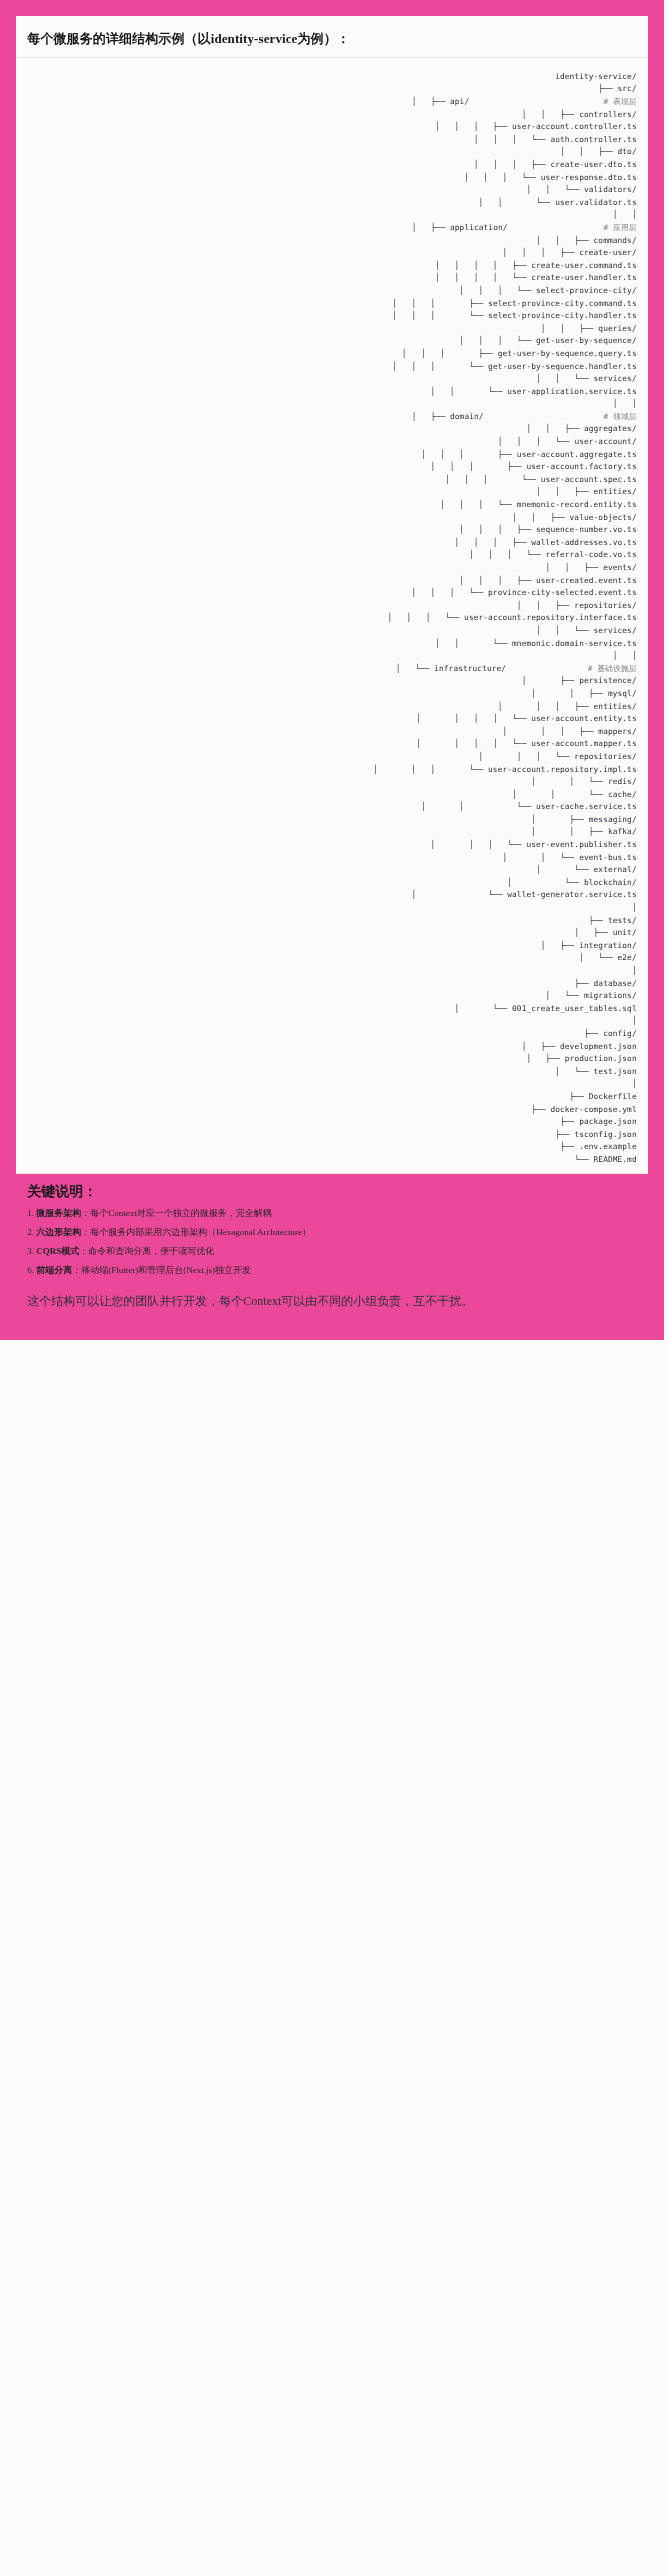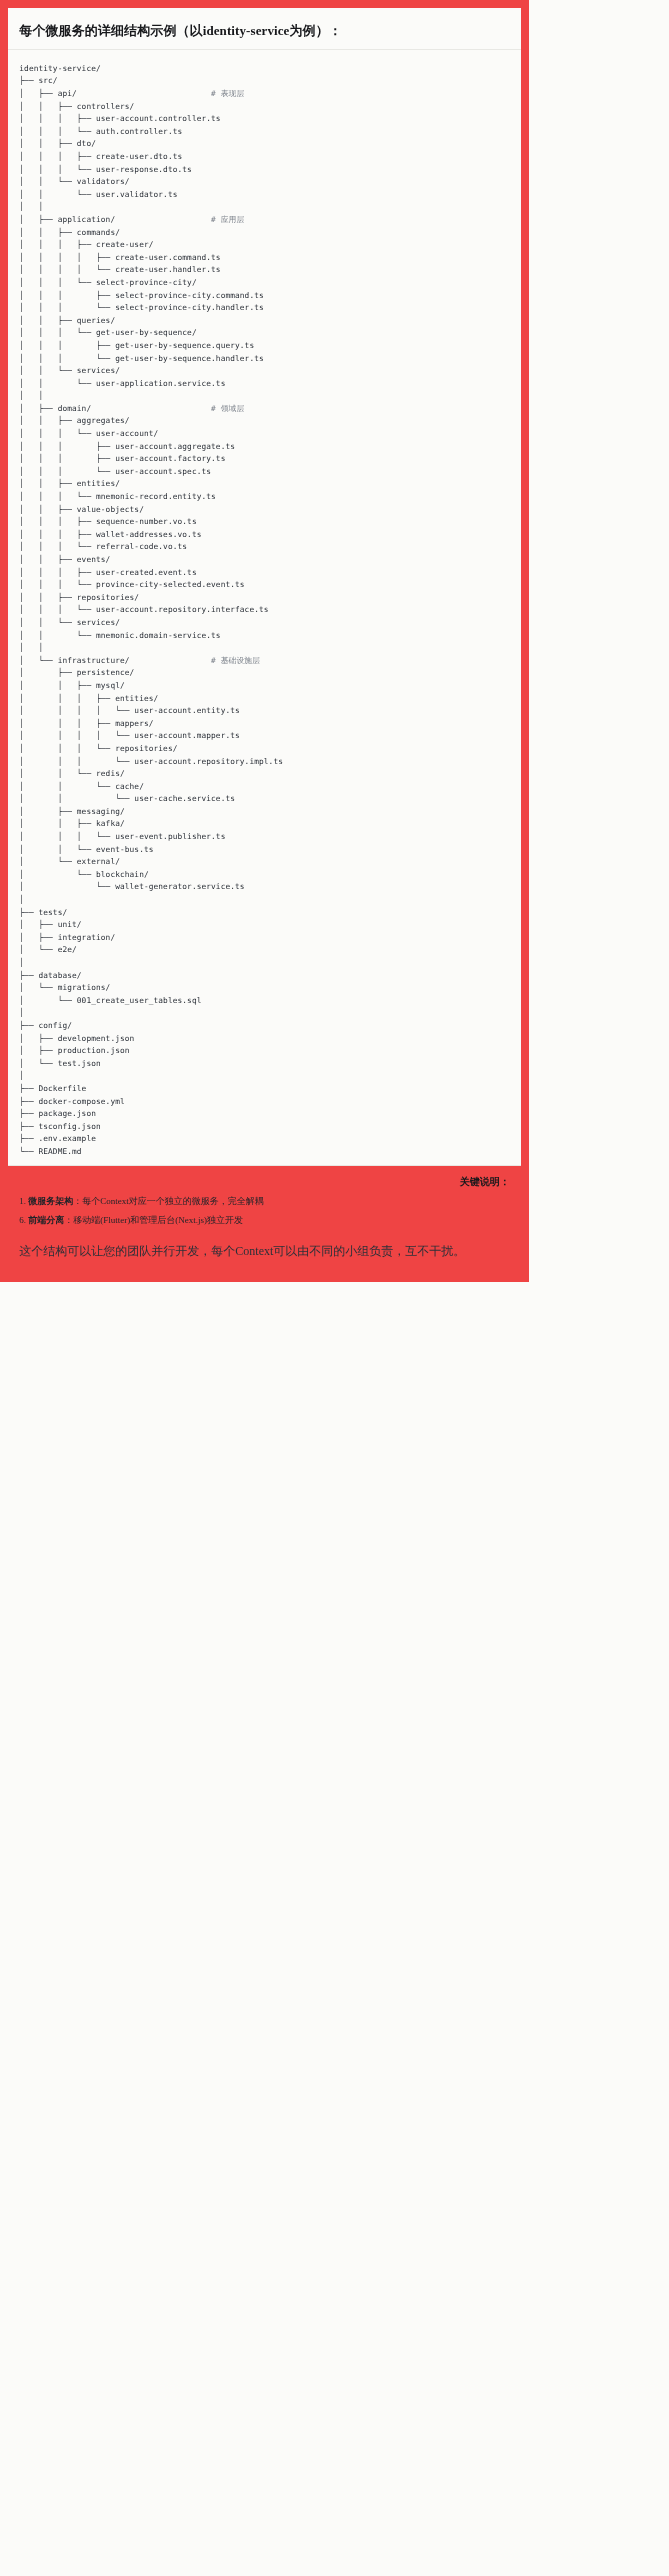--- a/index.html
+++ b/index.html
@@ -7,24 +7,24 @@
     padding: 0;
     background: #fbfbf9;
   }
   body {
     width: 669px;
     font-family: "Liberation Sans", sans-serif;
     color: #1f2328;
     -webkit-font-smoothing: antialiased;
   }
   .page {
-    width: 529px;
-    box-sizing: border-box;
-    background: #ef4444;
-    padding: 8px;
+    width: 664px;
+    box-sizing: border-box;
+    background: #ec4899;
+    padding: 16px;
   }
 
   
   .doc-header {
     box-sizing: border-box;
     padding: 13.8px 11.3px 10px 11.3px;
     border-bottom: 0.6px solid #e8e8e4;
     background: #fbfbf9;
   }
   .doc-title {
@@ -35,20 +35,21 @@
     color: #17181b;
     margin: 0;
     letter-spacing: 0.1px;
   }
 
   
   .tree-block {
     box-sizing: border-box;
     padding: 12.5px 11.3px 6.3px 11.3px;
     background: #fbfbf9;
+    text-align: right;
   }
   .tree {
     font-family: "DejaVu Sans Mono", "Liberation Mono", monospace;
     font-size: 7.8px;
     line-height: 12.6px;
     color: #2b3038;
     white-space: pre;
     margin: 0;
     letter-spacing: 0.1px;
   }
@@ -58,24 +59,23 @@
 
   
   .keypoints {
     box-sizing: border-box;
     padding: 8.8px 11.3px 3.8px 11.3px;
     border-top: 0.6px solid #e8e8e4;
   }
   .keypoints-title {
     font-family: "Liberation Serif", serif;
     font-weight: bold;
-    font-size: 10px;
+    font-size: 14px;
     color: #17181b;
     margin: 0 0 6.3px 0;
-    text-align: right;
   }
   .kp-list {
     margin: 0;
     padding: 0;
     list-style: none;
   }
   .kp-item {
     font-family: "Liberation Serif", serif;
     font-size: 9px;
     line-height: 1.5;
@@ -202,20 +202,22 @@
 <span><span>├── package.json</span></span>
 <span><span>├── tsconfig.json</span></span>
 <span><span>├── .env.example</span></span>
 <span><span>└── README.md</span></span></pre>
   </div>
 
   <div class="keypoints">
     <div class="keypoints-title">关键说明：</div>
     <ol class="kp-list" id="kp-list">
         <li class="kp-item"><span class="kp-num">1. </span><span class="kp-term">微服务架构</span><span class="kp-sep">：</span><span class="kp-desc">每个Context对应一个独立的微服务，完全解耦</span></li>
+        <li class="kp-item"><span class="kp-num">2. </span><span class="kp-term">六边形架构</span><span class="kp-sep">：</span><span class="kp-desc">每个服务内部采用六边形架构（Hexagonal Architecture）</span></li>
+        <li class="kp-item"><span class="kp-num">3. </span><span class="kp-term">CQRS模式</span><span class="kp-sep">：</span><span class="kp-desc">命令和查询分离，便于读写优化</span></li>
         <li class="kp-item"><span class="kp-num">6. </span><span class="kp-term">前端分离</span><span class="kp-sep">：</span><span class="kp-desc">移动端(Flutter)和管理后台(Next.js)独立开发</span></li>
       </ol>
   </div>
 
   <div class="closing">这个结构可以让您的团队并行开发，每个Context可以由不同的小组负责，互不干扰。</div>
 
 </div>
 
 
 </body></html>

